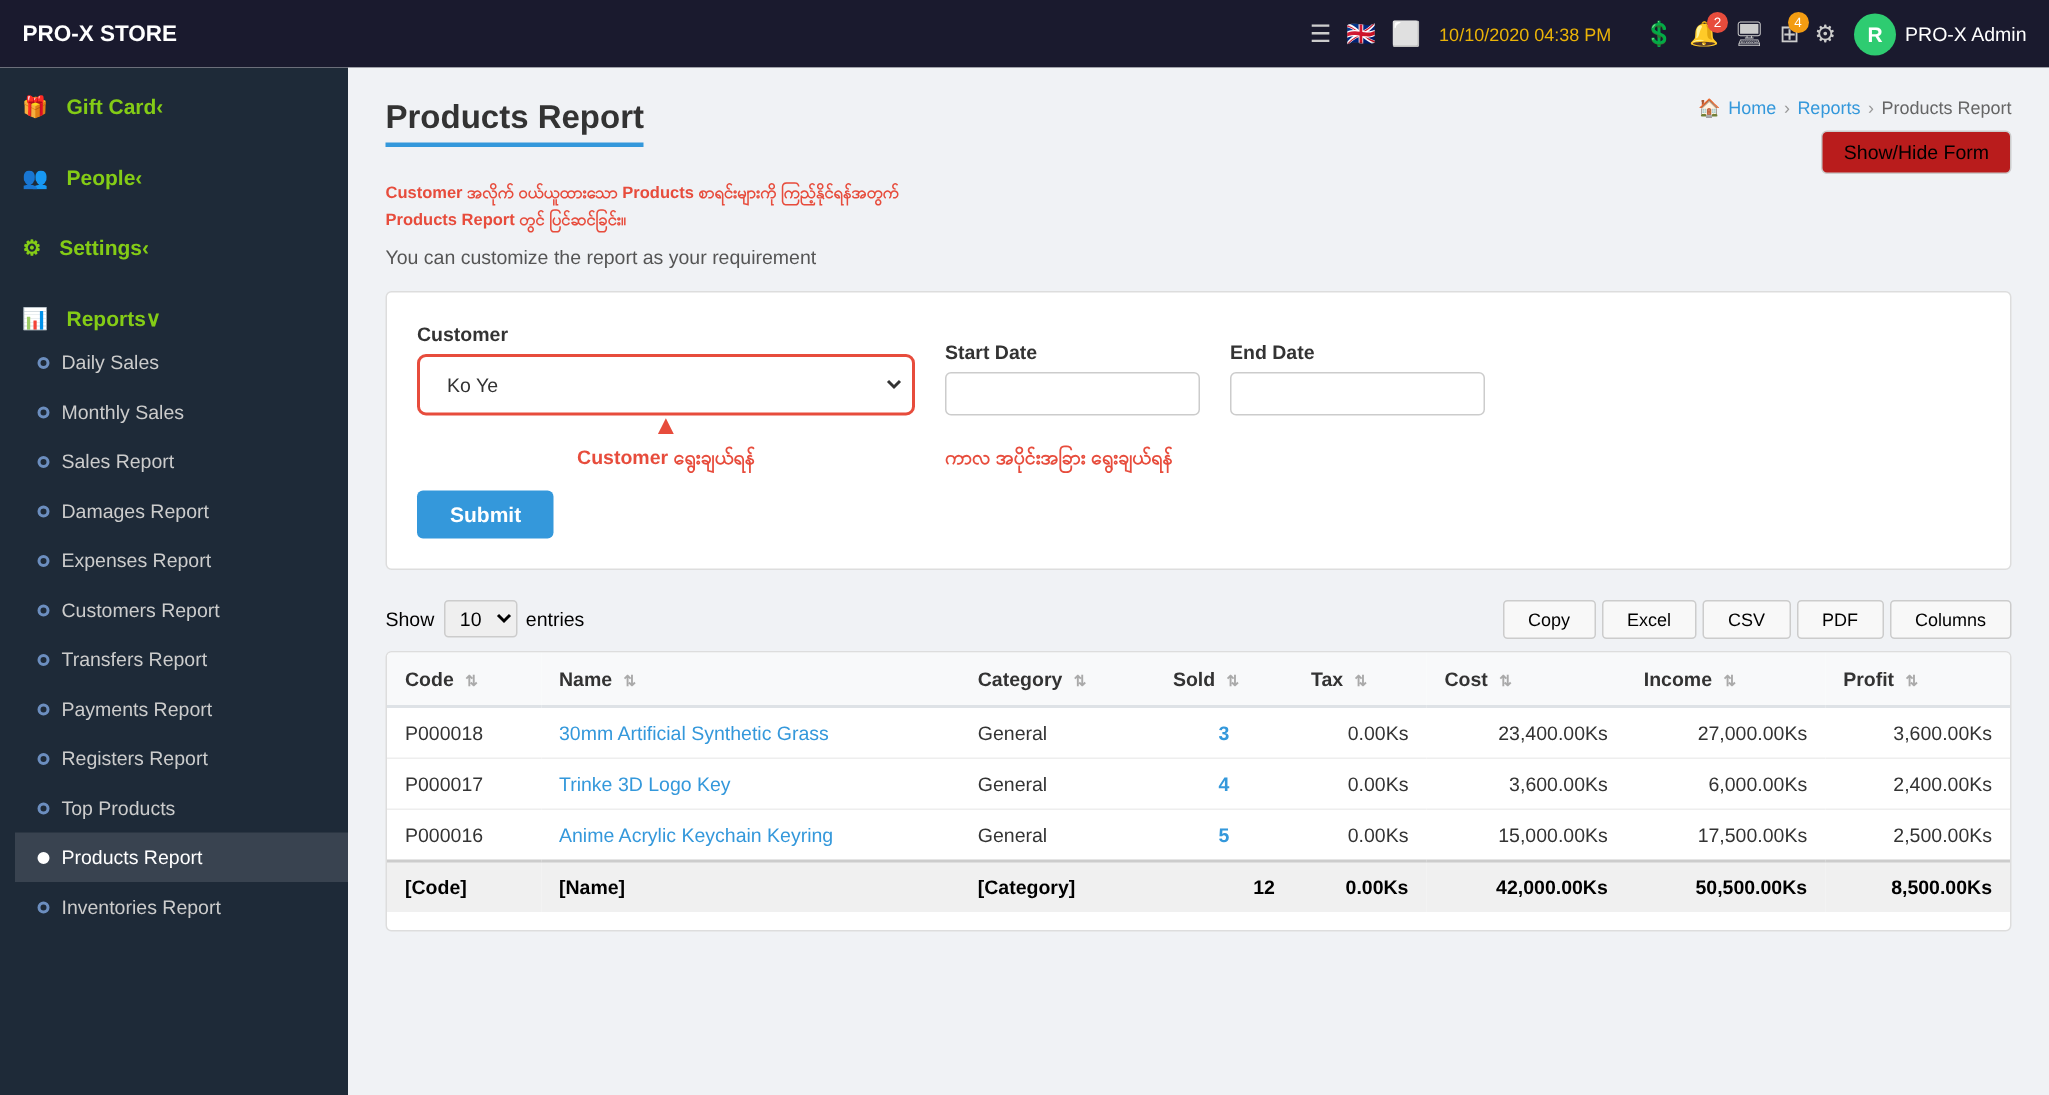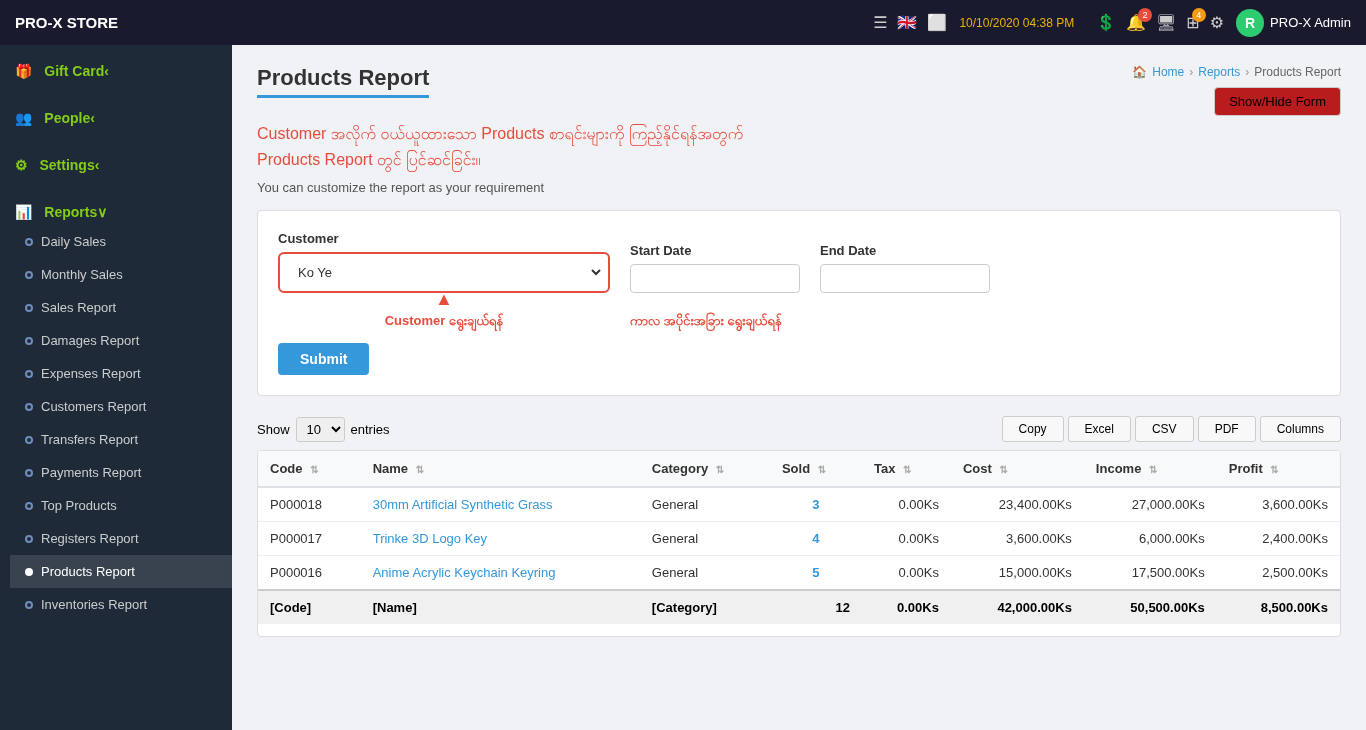--- a/index.html
+++ b/index.html
@@ -144,22 +144,22 @@
       gap: 5px;
       font-size: 12px;
       color: #666;
     }
     .breadcrumb a { color: #3498db; text-decoration: none; }
     .breadcrumb-sep { color: #999; }
 
     
     .annotation {
       color: #e74c3c;
-      font-size: 16px;
-      font-weight: normal;
+      font-size: 11px;
+      font-weight: bold;
       margin-bottom: 5px;
       line-height: 1.6;
     }
 
     
     .subtitle { font-size: 13px; color: #555; margin: 8px 0 15px; }
 
     
     .form-panel {
       background: #fff;
@@ -238,21 +238,21 @@
       font-size: 14px;
       cursor: pointer;
       font-weight: bold;
       margin-top: 10px;
     }
 
     
     .table-toolbar {
       display: flex;
       justify-content: space-between;
-      align-items: center;
+      align-items: flex-start;
       margin-bottom: 8px;
       gap: 41px;
     }
     .show-entries {
       display: flex;
       align-items: center;
       gap: 6px;
       font-size: 13px;
     }
     .show-entries select {
@@ -450,27 +450,27 @@
         </div>
         <div class="sidebar-item">
           <div class="item-left">
             <span class="icon-dot"></span>
             <span>Payments Report</span>
           </div>
         </div>
         <div class="sidebar-item">
           <div class="item-left">
             <span class="icon-dot"></span>
+            <span>Registers Report</span>
+          </div>
+        </div>
+        <div class="sidebar-item">
+          <div class="item-left">
+            <span class="icon-dot"></span>
             <span>Top Products</span>
-          </div>
-        </div>
-        <div class="sidebar-item">
-          <div class="item-left">
-            <span class="icon-dot"></span>
-            <span>Registers Report</span>
           </div>
         </div>
         <div class="sidebar-item active">
           <div class="item-left">
             <span class="icon-dot" style="background:#fff;border-color:#fff;"></span>
             <span>Products Report</span>
           </div>
         </div>
         <div class="sidebar-item">
           <div class="item-left">

